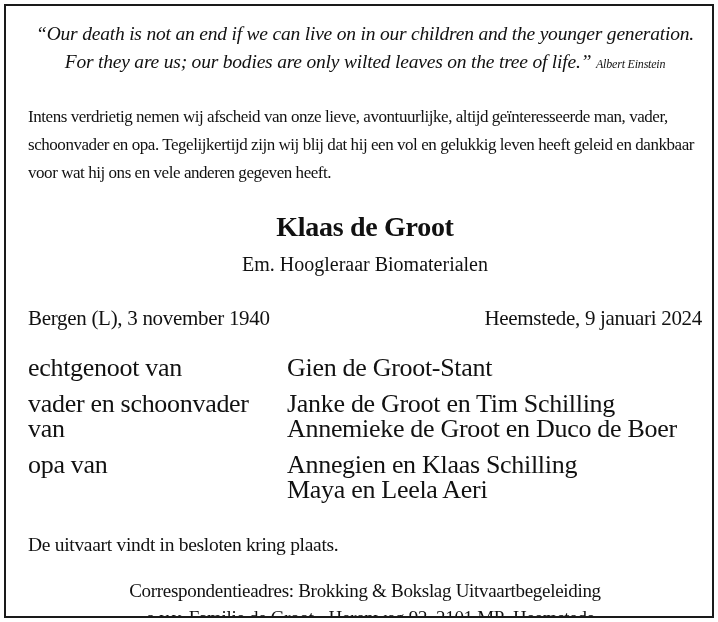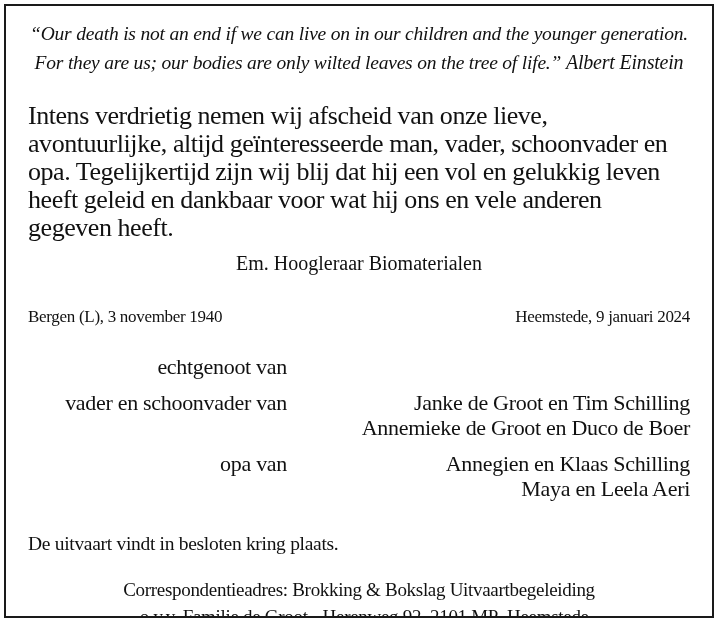--- a/index.html
+++ b/index.html
@@ -8,37 +8,37 @@
     width: 718px; height: 622px;
     position: relative;
     font-family: "Liberation Serif", "DejaVu Serif", serif;
     color: #111111;
   }
   .sheet {
     position: absolute;
     inset: 4px;
     border: 2px solid #1a1a1a;
     background: #ffffff;
-    padding: 14px 22px 10px 22px;
+    padding: 14px 10px 10px 22px;
     overflow: hidden;
   }
   .quote {
     text-align: center;
     font-style: italic;
     font-size: 19.5px;
     line-height: 28px;
     letter-spacing: -0.2px;
   }
   .quote .attribution {
-    font-size: 20px;
+    font-size: 12px;
     font-style: italic;
   }
   .intro {
     margin-top: 25px;
-    font-size: 26px;
+    font-size: 17px;
     line-height: 28px;
     letter-spacing: -0.45px;
     text-align: left;
   }
   .deceased-name {
     margin-top: 24px;
     text-align: center;
     font-size: 28px;
     font-weight: bold;
     letter-spacing: -0.3px;
@@ -47,33 +47,32 @@
   .deceased-title {
     margin-top: 10px;
     text-align: center;
     font-size: 20px;
     line-height: 22px;
   }
   .dates-row {
     margin-top: 30px;
     display: flex;
     justify-content: space-between;
-    font-size: 17px;
+    font-size: 21px;
     line-height: 26px;
     letter-spacing: -0.3px;
   }
   .relations { margin-top: 24px; }
   .relation-row {
     display: flex;
     align-items: flex-start;
     margin-top: 11px;
-    font-size: 22px;
+    font-size: 26px;
     line-height: 25px;
     letter-spacing: -0.3px;
-    text-align: right;
   }
   .relation-row:first-child { margin-top: 0; }
   .relation-label { width: 259px; flex: 0 0 259px; }
   .relation-names { flex: 1; }
   .relation-names div { margin: 0; }
   .funeral-note {
     margin-top: 30px;
     font-size: 19.5px;
     line-height: 26px;
     letter-spacing: -0.3px;
@@ -91,31 +90,35 @@
 
 <div class="sheet">
 
   <div class="quote">
     <div>“Our death is not an end if we can live on in our children and the younger generation.</div>
     <div><span>For they are us; our bodies are only wilted leaves on the tree of life.”</span> <span class="attribution">Albert Einstein</span></div>
   </div>
 
   <div class="intro">Intens verdrietig nemen wij afscheid van onze lieve, avontuurlijke, altijd geïnteresseerde man, vader, schoonvader en opa. Tegelijkertijd zijn wij blij dat hij een vol en gelukkig leven heeft geleid en dankbaar voor wat hij ons en vele anderen gegeven heeft.</div>
 
+  <div class="deceased-name">Klaas de Groot</div>
   <div class="deceased-title">Em. Hoogleraar Biomaterialen</div>
 
   <div class="dates-row">
     <span>Bergen (L), 3 november 1940</span>
     <span>Heemstede, 9 januari 2024</span>
   </div>
 
   <div class="relations">
 
     <div class="relation-row">
       <div class="relation-label">echtgenoot van</div>
+      <div class="relation-names">
+        <div>Gien de Groot-Stant</div>
+      </div>
     </div>
 
     <div class="relation-row">
       <div class="relation-label">vader en schoonvader van</div>
       <div class="relation-names">
         <div>Janke de Groot en Tim Schilling</div>
         <div>Annemieke de Groot en Duco de Boer</div>
       </div>
     </div>
 

